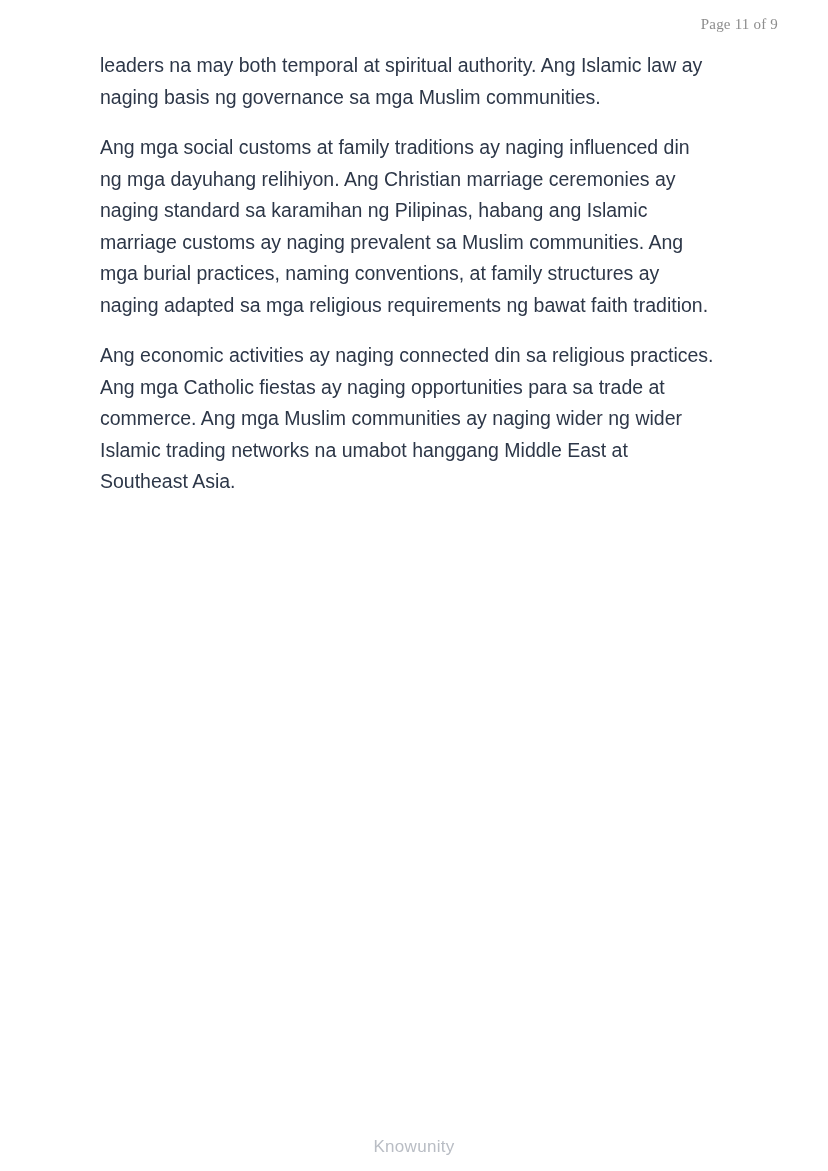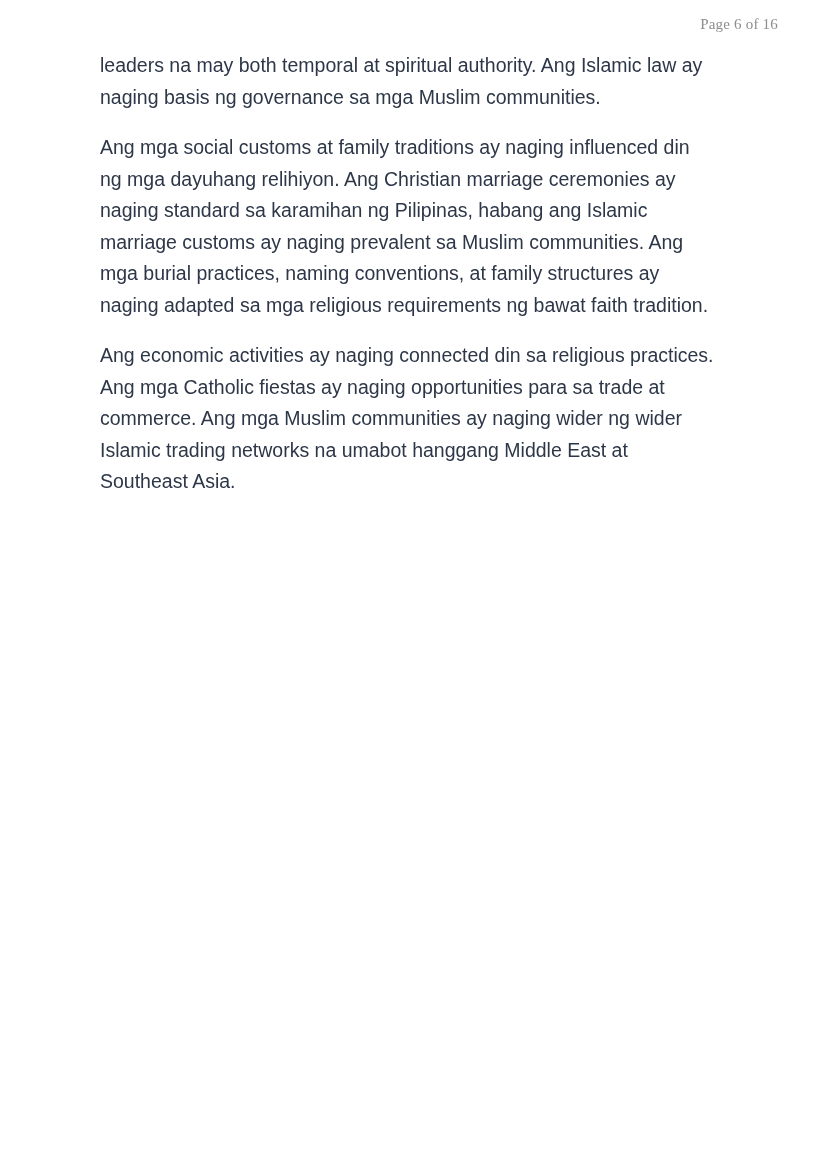--- a/index.html
+++ b/index.html
@@ -45,22 +45,23 @@
     font-size: 17px;
     color: #b9bdc4;
     letter-spacing: 0.3px;
   }
 </style>
 </head>
 <body>
 
 <div class="page">
 
-  <div class="page-header">Page 6 of 16</div>
+  <div class="page-header">Page 11 of 9</div>
 
   <div class="content">
     <p>leaders na may both temporal at spiritual authority. Ang Islamic law ay naging basis ng governance sa mga Muslim communities.</p>
     <p>Ang mga social customs at family traditions ay naging influenced din ng mga dayuhang relihiyon. Ang Christian marriage ceremonies ay naging standard sa karamihan ng Pilipinas, habang ang Islamic marriage customs ay naging prevalent sa Muslim communities. Ang mga burial practices, naming conventions, at family structures ay naging adapted sa mga religious requirements ng bawat faith tradition.</p>
     <p>Ang economic activities ay naging connected din sa religious practices. Ang mga Catholic fiestas ay naging opportunities para sa trade at commerce. Ang mga Muslim communities ay naging wider ng wider Islamic trading networks na umabot hanggang Middle East at Southeast Asia.</p>
   </div>
 
+  <div class="page-footer">Knowunity</div>
 
 </div>
 
 </body></html>

